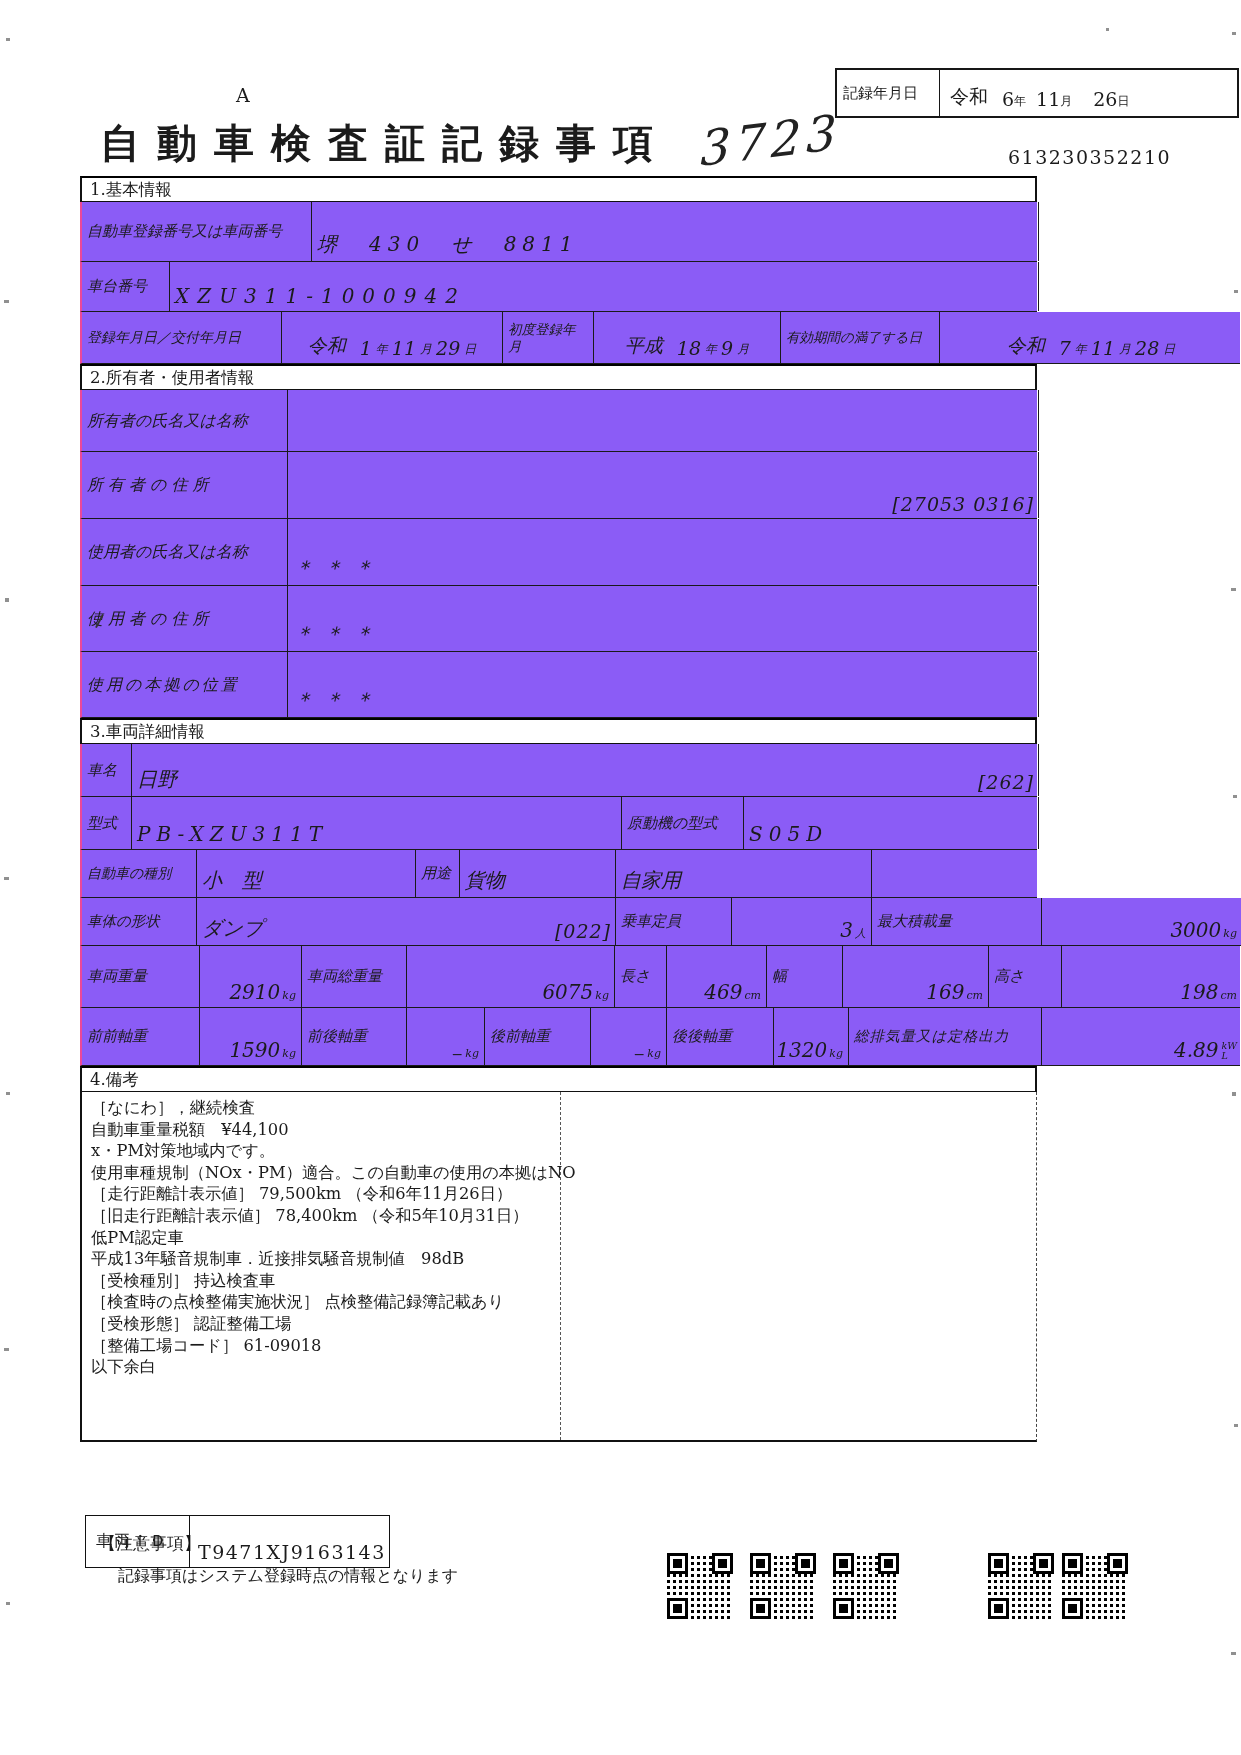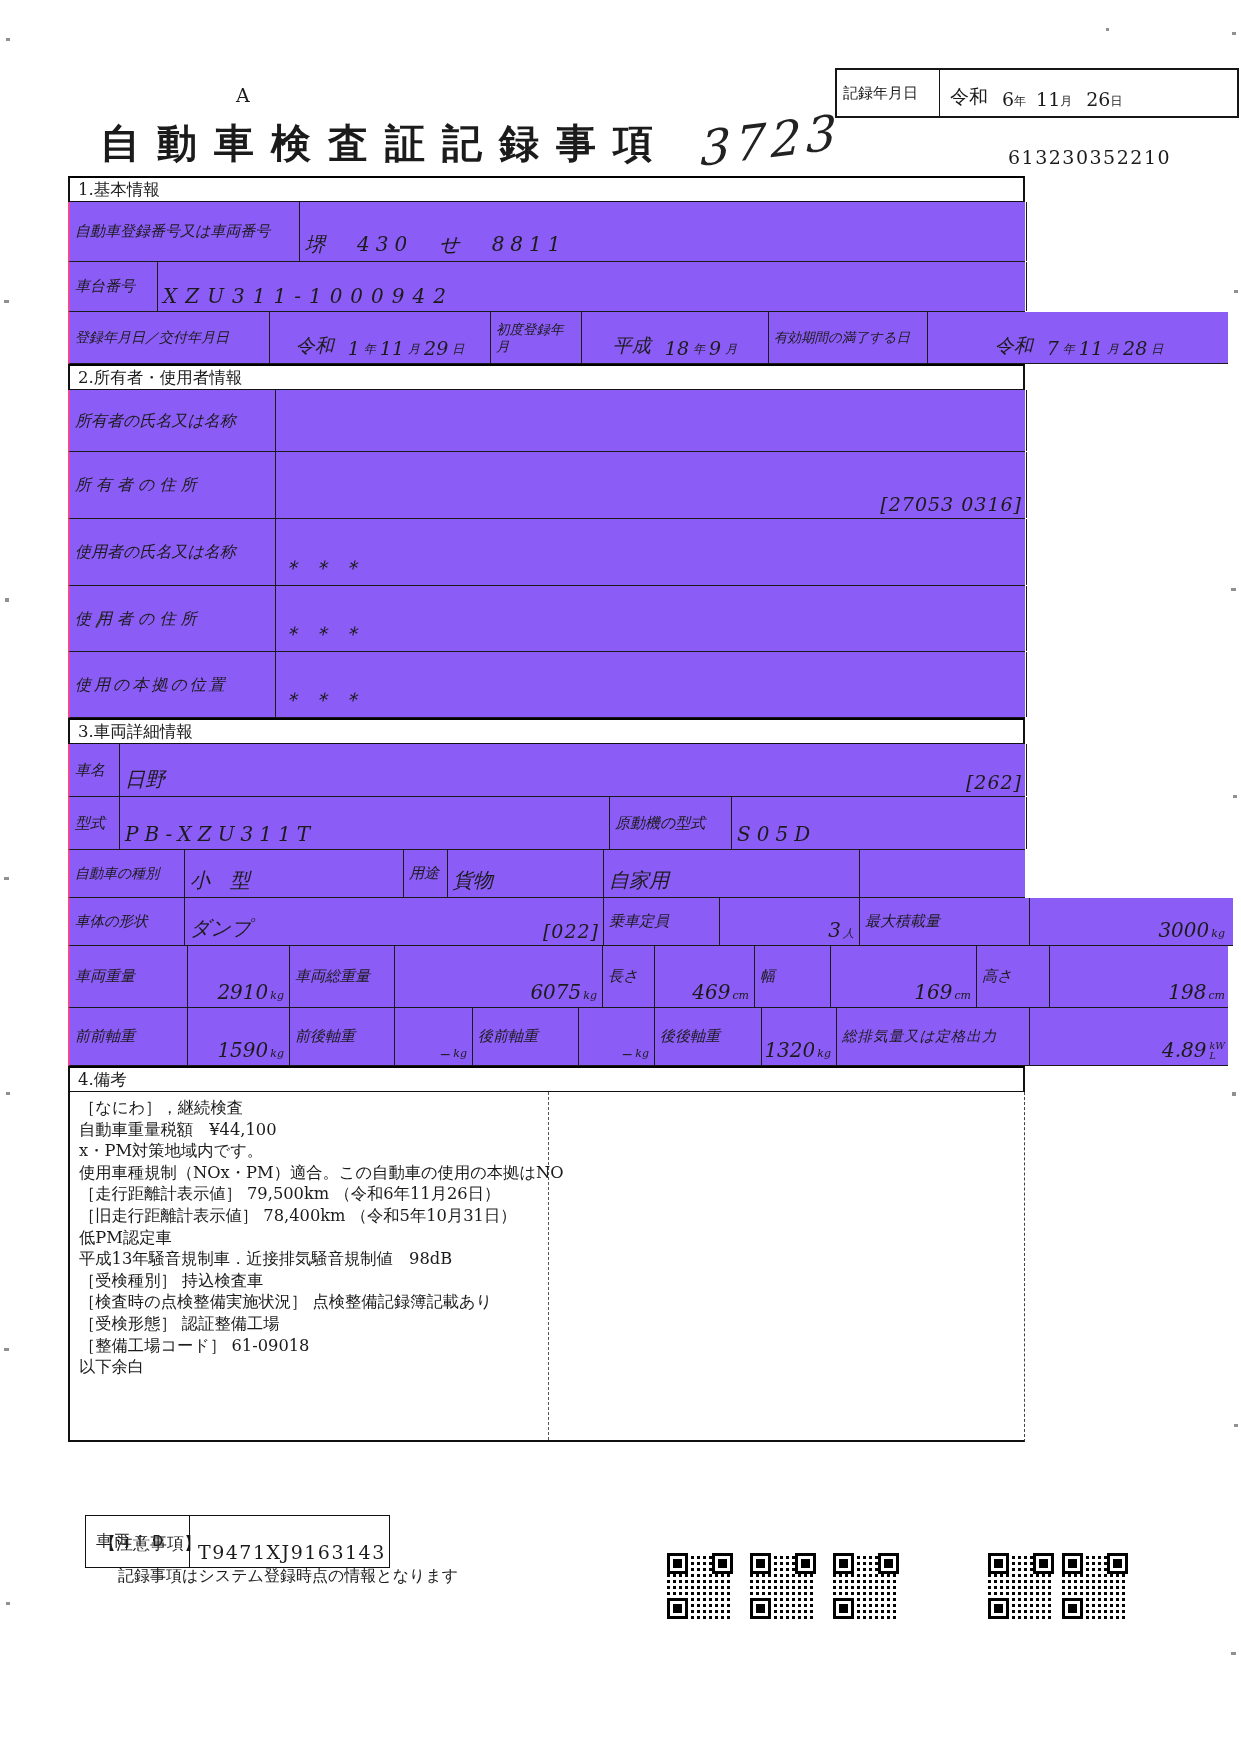--- a/index.html
+++ b/index.html
@@ -9,21 +9,21 @@
   .corner-a{position:absolute;left:236px;top:84px;font-size:19px;}
   .doc-title{position:absolute;left:100px;top:116px;font-size:40px;font-weight:600;letter-spacing:17px;white-space:nowrap;}
   .handwritten{position:absolute;left:700px;top:112px;font-size:48px;font-style:italic;letter-spacing:5px;
                transform:rotate(-7deg) skewX(-8deg);color:#222;}
   .record-box{position:absolute;left:835px;top:68px;width:404px;height:50px;border:2px solid #161616;
               display:grid;grid-template-columns:103px 1fr;box-sizing:border-box;}
   .record-box .rlbl{border-right:1.5px solid #161616;display:flex;align-items:center;padding-left:6px;font-size:15px;}
   .record-box .rval{display:flex;align-items:flex-end;padding:0 6px 6px 10px;font-size:19px;white-space:nowrap;}
   .doc-number{position:absolute;left:1008px;top:146px;font-size:19px;letter-spacing:1.5px;}
   
-  .tbl{position:absolute;left:68px;top:176px;width:957px;}
+  .tbl{position:absolute;left:80px;top:176px;width:957px;}
   .bar{border:2px solid #111;border-top:2.5px solid #000;border-bottom:1.8px solid #111;height:26px;
        display:flex;align-items:center;padding-left:8px;font-size:16.5px;box-sizing:border-box;background:#fff;}
   .row{display:grid;border-left:2px solid #ec4899;border-bottom:1.6px solid #1a1a1a;box-sizing:border-box;background:#8b5cf6;font-style:italic;}
   .cell{position:relative;border-right:1.6px solid #1a1a1a;box-sizing:border-box;padding:2px 5px;min-width:0;}
   .cell.nb{border-right:none;}
   .lbl{display:flex;align-items:center;font-size:15px;line-height:1.25;}
   .lbl.sm{font-size:13.5px;}
   .val{display:flex;align-items:flex-end;font-size:20px;padding-bottom:3px;white-space:nowrap;}
   .val.right{justify-content:flex-end;}
   .val .unit{font-size:11px;margin-left:2px;line-height:1;padding-bottom:3px;}
@@ -65,21 +65,21 @@
   <div class="handwritten">3723</div>
 
   <div class="record-box">
     <div class="rlbl">記録年月日</div>
     <div class="rval">
       <span class="era" style="margin-right:14px">令和</span>
       <span>6</span>
         <span class="u" style="font-size:12px">年</span>
       <span style="margin-left:10px">11</span>
         <span class="u" style="font-size:12px">月</span>
-      <span style="margin-left:14px">26</span>
+      <span style="margin-left:21px">26</span>
         <span class="u" style="font-size:12px">日</span>
     </div>
   </div>
   <div class="doc-number">613230352210</div>
 
   <div class="tbl">
 
     <div class="bar">1.基本情報</div>
 
     <div class="row" style="grid-template-columns:230px 727px;height:60px">

